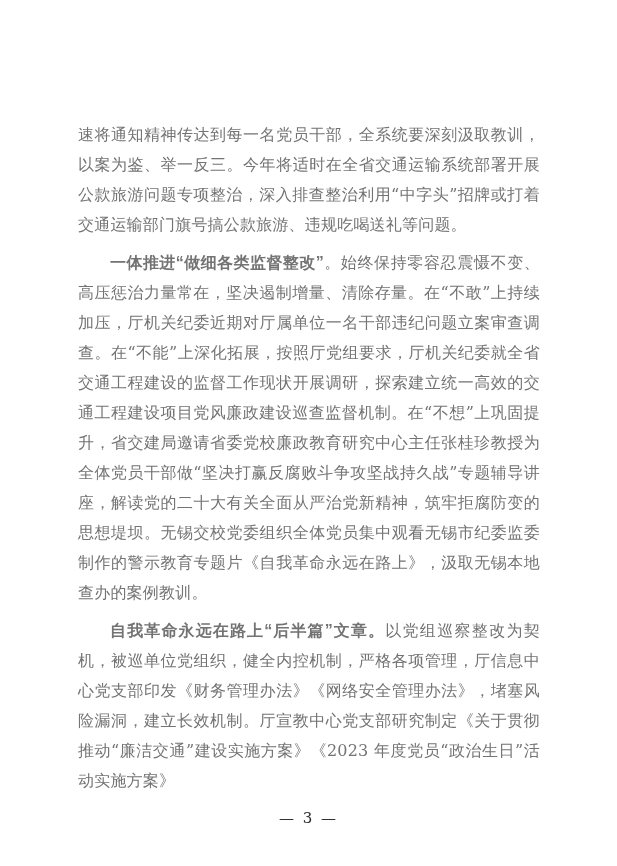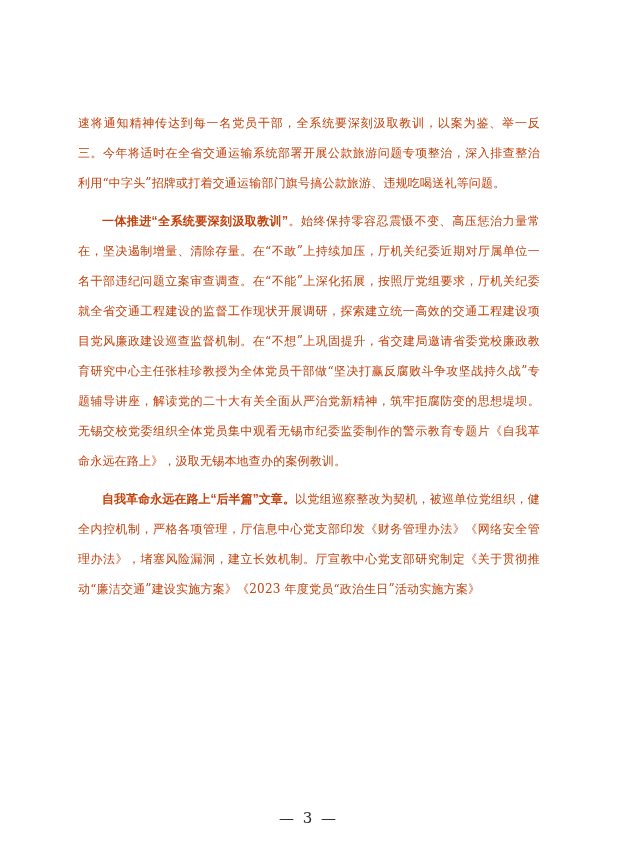--- a/index.html
+++ b/index.html
@@ -11,24 +11,24 @@
     position: relative;
     width: 617px;
     height: 866px;
     background: #ffffff;
     overflow: hidden;
     font-family: "DejaVu Serif", "Liberation Serif", serif;
   }
   .doc-body {
     position: absolute;
     left: 78px;
-    top: 108px;
+    top: 120px;
     width: 462px;
-    color: #c2410c;
-    font-size: 12px;
+    color: #737373;
+    font-size: 16px;
     line-height: 30px;
     text-align: justify;
     text-justify: inter-ideograph;
     letter-spacing: 0.2px;
   }
   .para {
     margin: 0;
   }
   .para + .para {
     margin-top: 8px;
@@ -56,21 +56,21 @@
 </style>
 </head>
 <body>
 
 <div class="page">
 
   <div class="doc-body">
 
     <p class="para"><span class="lead"></span><span>速将通知精神传达到每一名党员干部，全系统要深刻汲取教训，以案为鉴、举一反三。今年将适时在全省交通运输系统部署开展公款旅游问题专项整治，深入排查整治利用“中字头”招牌或打着交通运输部门旗号搞公款旅游、违规吃喝送礼等问题。</span></p>
 
-    <p class="para indent"><span class="lead">一体推进“全系统要深刻汲取教训”</span><span>。始终保持零容忍震慑不变、高压惩治力量常在，坚决遏制增量、清除存量。在“不敢”上持续加压，厅机关纪委近期对厅属单位一名干部违纪问题立案审查调查。在“不能”上深化拓展，按照厅党组要求，厅机关纪委就全省交通工程建设的监督工作现状开展调研，探索建立统一高效的交通工程建设项目党风廉政建设巡查监督机制。在“不想”上巩固提升，省交建局邀请省委党校廉政教育研究中心主任张桂珍教授为全体党员干部做“坚决打赢反腐败斗争攻坚战持久战”专题辅导讲座，解读党的二十大有关全面从严治党新精神，筑牢拒腐防变的思想堤坝。无锡交校党委组织全体党员集中观看无锡市纪委监委制作的警示教育专题片《自我革命永远在路上》，汲取无锡本地查办的案例教训。</span></p>
+    <p class="para indent"><span class="lead">一体推进“做细各类监督整改”</span><span>。始终保持零容忍震慑不变、高压惩治力量常在，坚决遏制增量、清除存量。在“不敢”上持续加压，厅机关纪委近期对厅属单位一名干部违纪问题立案审查调查。在“不能”上深化拓展，按照厅党组要求，厅机关纪委就全省交通工程建设的监督工作现状开展调研，探索建立统一高效的交通工程建设项目党风廉政建设巡查监督机制。在“不想”上巩固提升，省交建局邀请省委党校廉政教育研究中心主任张桂珍教授为全体党员干部做“坚决打赢反腐败斗争攻坚战持久战”专题辅导讲座，解读党的二十大有关全面从严治党新精神，筑牢拒腐防变的思想堤坝。无锡交校党委组织全体党员集中观看无锡市纪委监委制作的警示教育专题片《自我革命永远在路上》，汲取无锡本地查办的案例教训。</span></p>
 
     <p class="para indent"><span class="lead">自我革命永远在路上“后半篇”文章。</span><span>以党组巡察整改为契机，被巡单位党组织，健全内控机制，严格各项管理，厅信息中心党支部印发《财务管理办法》《网络安全管理办法》，堵塞风险漏洞，建立长效机制。厅宣教中心党支部研究制定《关于贯彻推动“廉洁交通”建设实施方案》《2023 年度党员“政治生日”活动实施方案》</span></p>
 
   </div>
 
   <div class="page-footer">— 3 —</div>
 
 </div>
 
 </body></html>

